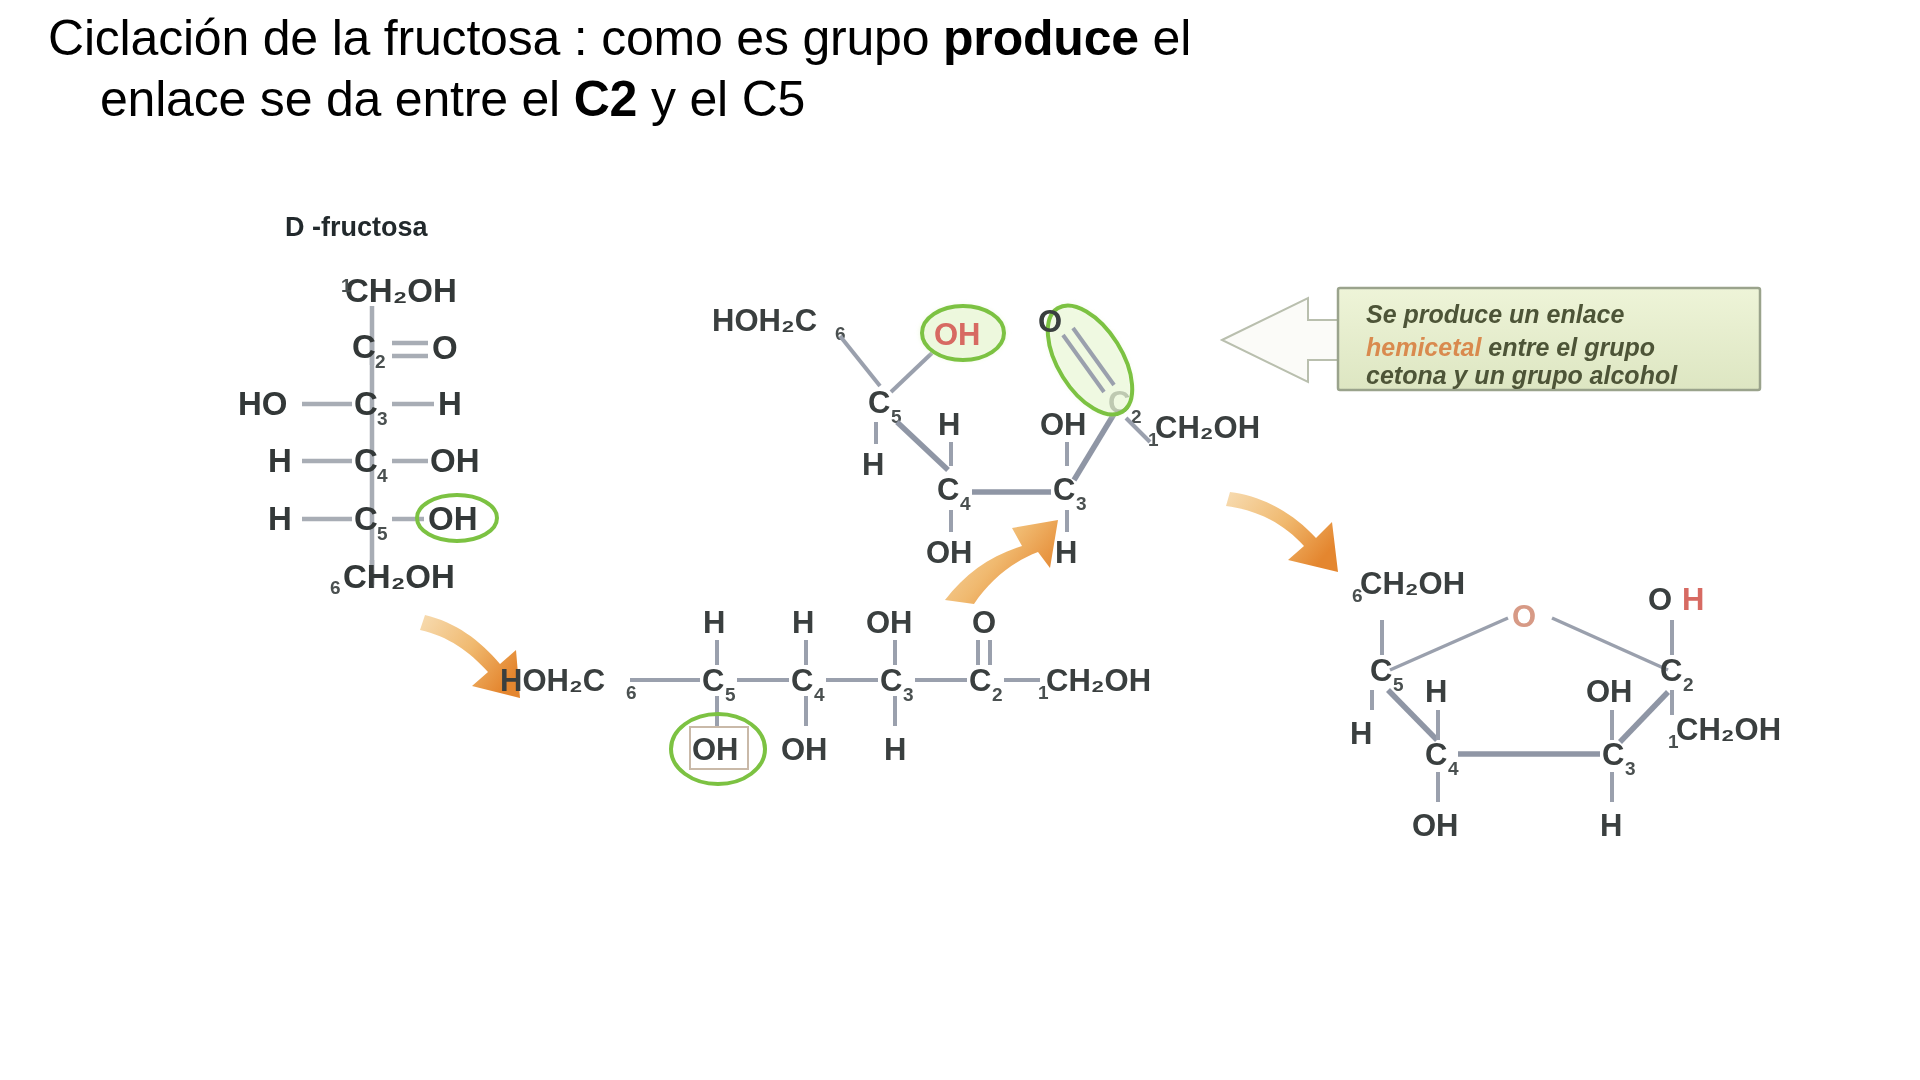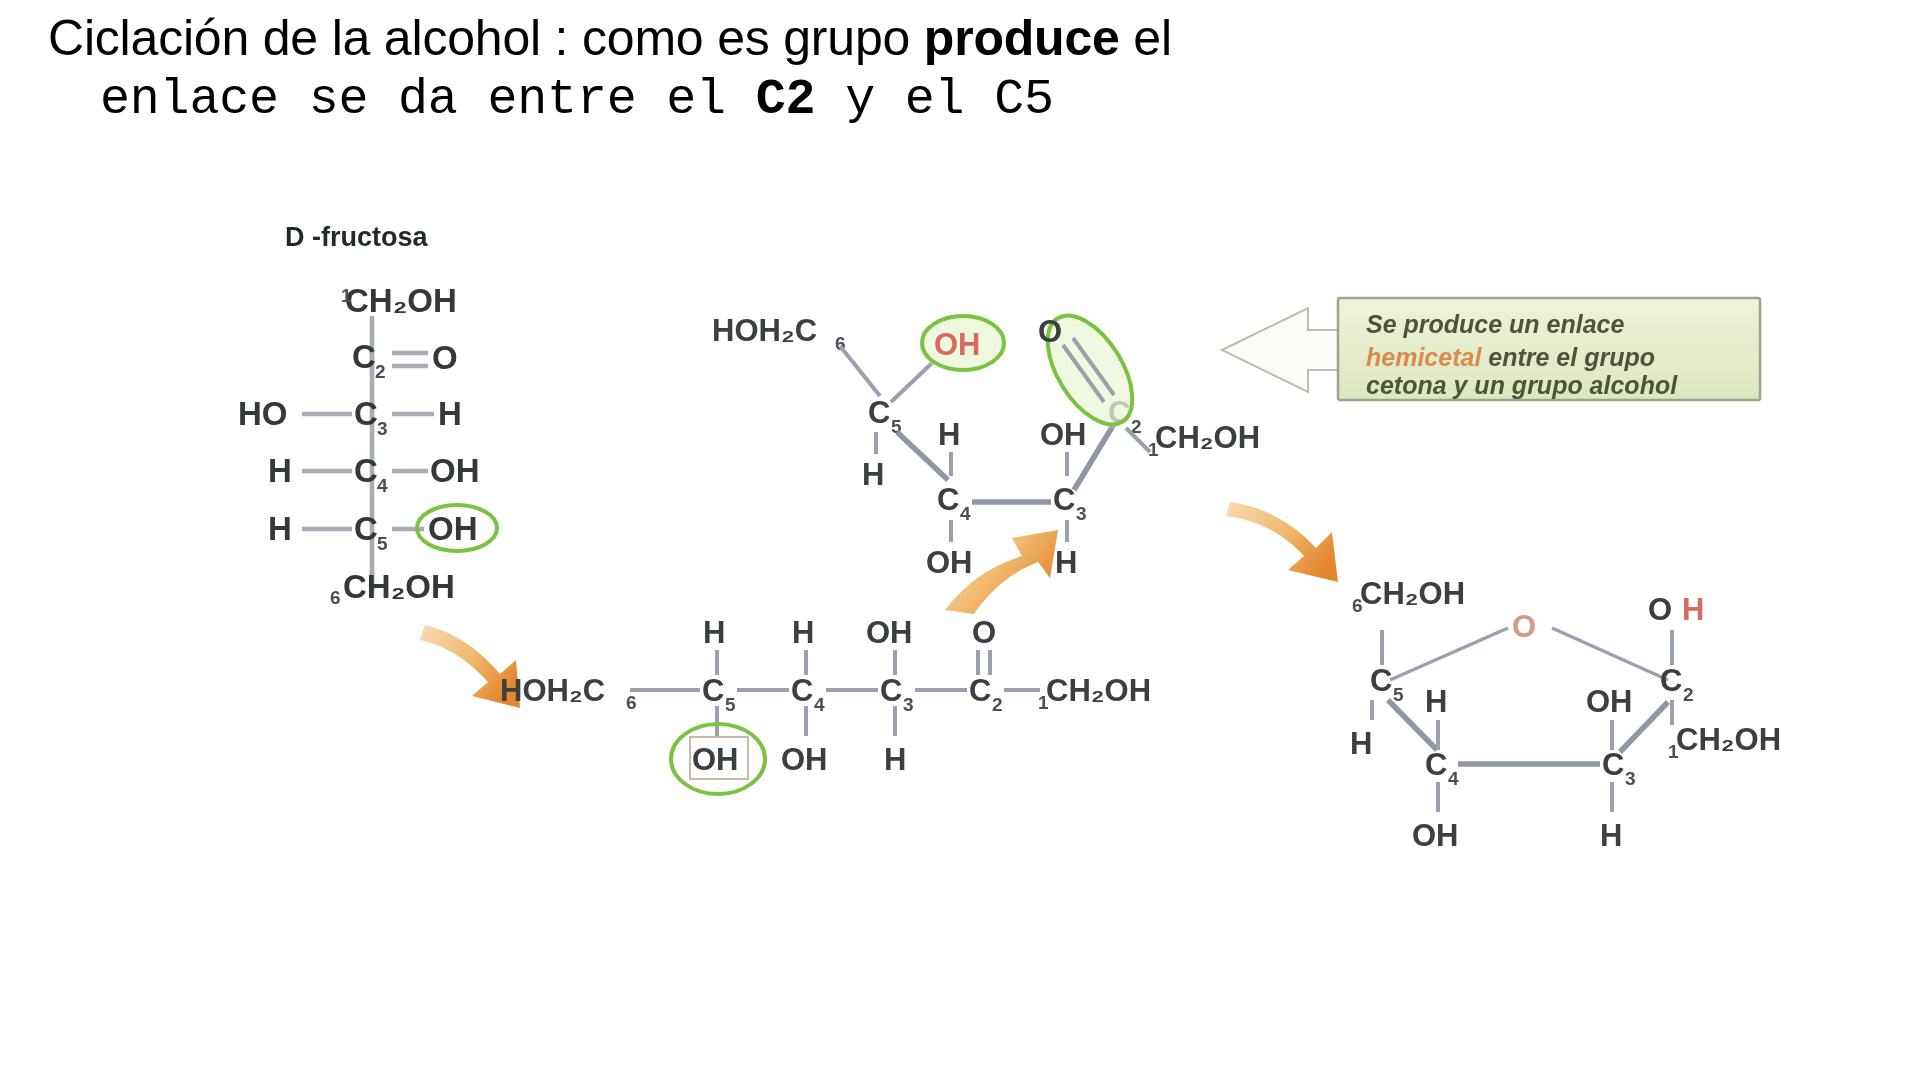--- a/index.html
+++ b/index.html
@@ -27,28 +27,28 @@
     position: absolute;
     left: 48px;
     top: 8px;
     width: 1560px;
     font-size: 50px;
     line-height: 1.22;
     color: #000;
     letter-spacing: -0.2px;
   }
   #title-line-1 { display: block; }
-  #title-line-2 { display: block; padding-left: 52px; font-family: Liberation Mono, monospace; }
+  #title-line-2 { display: block; padding-left: 52px; }
   .ttl-bold { font-weight: bold; }
 
   
   #figure {
     position: absolute;
     left: 0;
-    top: 180px;
+    top: 170px;
     width: 1920px;
     height: 860px;
   }
   #figure svg { display: block; }
 
   
   .atom {
     font-family: "Liberation Sans", sans-serif;
     font-size: 31px;
     font-weight: bold;
@@ -103,21 +103,21 @@
   .bond-f { stroke: #a8adb5; stroke-width: 4.5; stroke-linecap: butt; }
   .ring   { stroke: #9aa0ad; stroke-width: 3.5; fill: none; }
   .hl     { stroke: #7cc242; stroke-width: 4; fill: none; }
 </style>
 </head>
 <body>
 
 <div id="slide">
 
   <div id="title-block">
-    <span id="title-line-1"><span>Ciclación de la alcohol : como es grupo </span><span class="ttl-bold">produce</span><span> el</span></span>
+    <span id="title-line-1"><span>Ciclación de la fructosa : como es grupo </span><span class="ttl-bold">produce</span><span> el</span></span>
     <span id="title-line-2"><span>enlace se da entre el </span><span class="ttl-bold">C2</span><span> y el C5</span></span>
   </div>
 
   <div id="figure">
   <svg width="1920" height="860" viewBox="0 0 1920 860" xmlns="http://www.w3.org/2000/svg">
 
     <defs>
       <linearGradient id="arrowGrad" x1="0" y1="0" x2="1" y2="0.6">
         <stop offset="0%" stop-color="#f7dcb2"></stop>
         <stop offset="55%" stop-color="#f0b96f"></stop>

